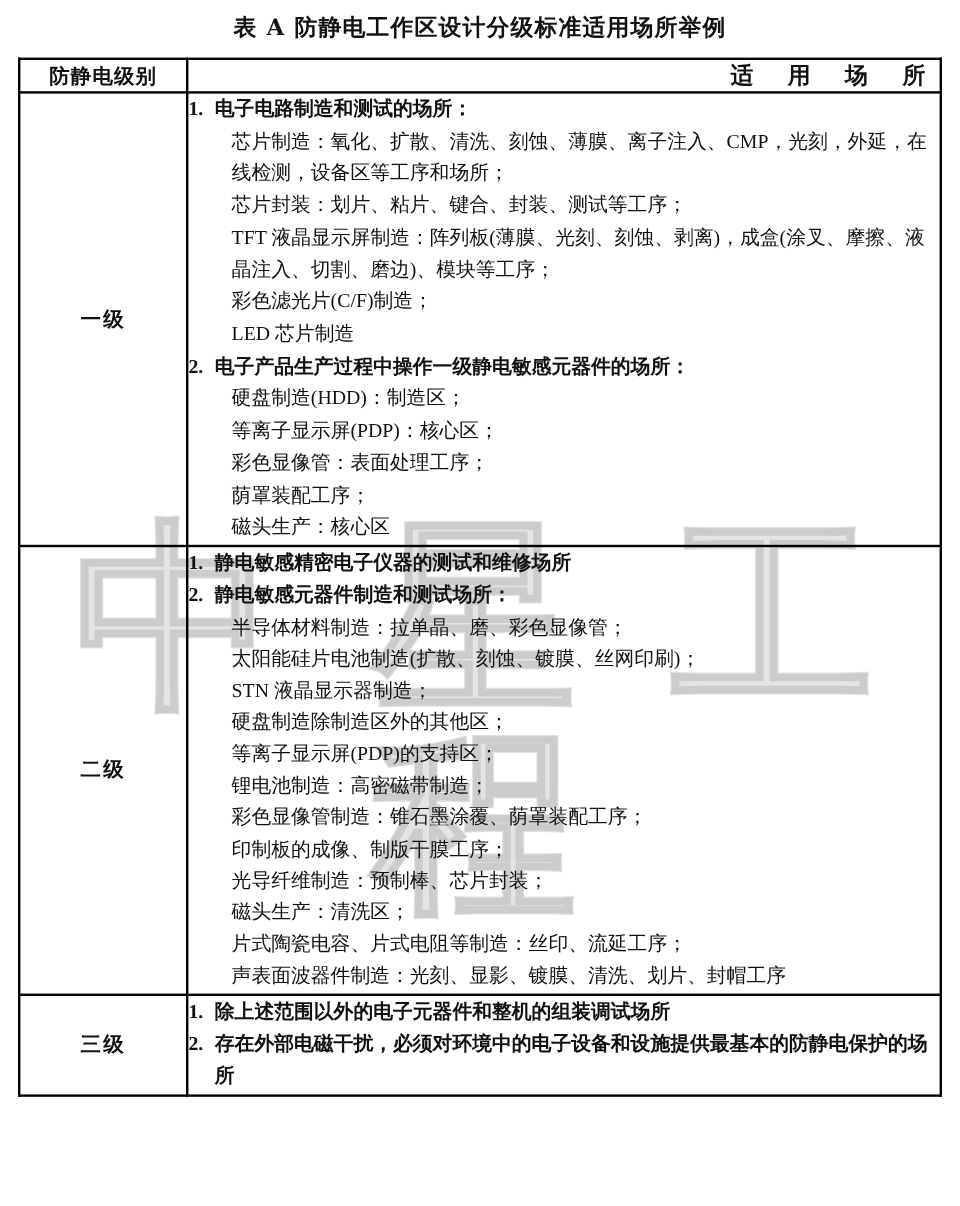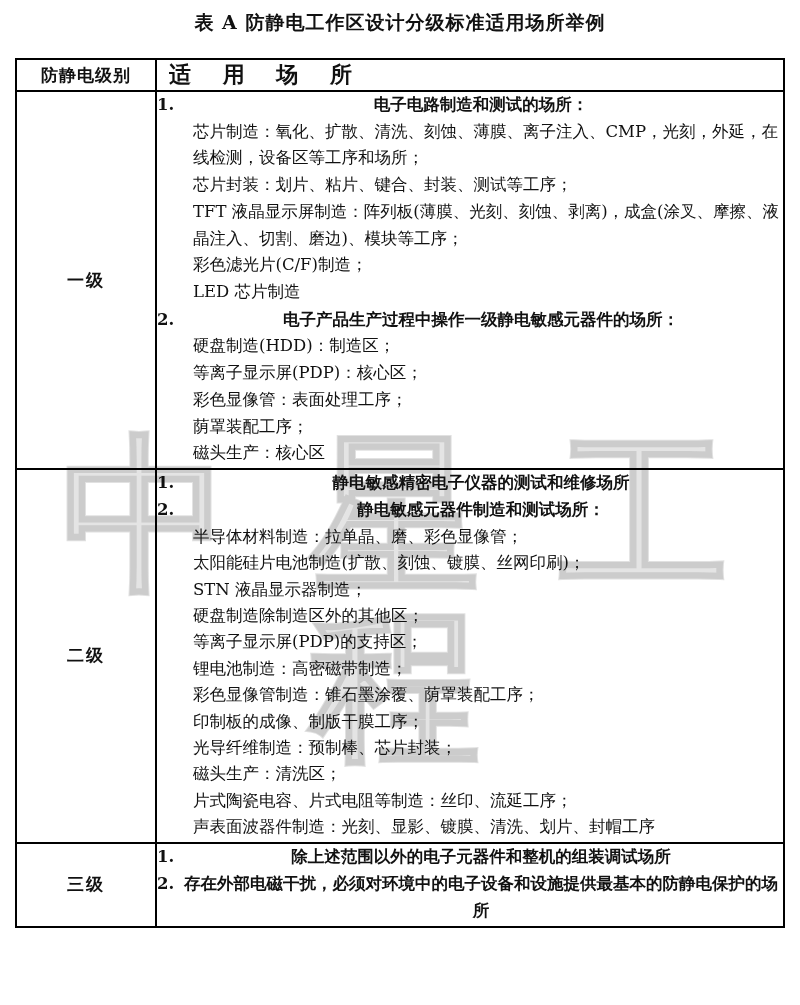--- a/index.html
+++ b/index.html
@@ -49,41 +49,42 @@
     font-weight: bold;
     padding: 10px 0 12px 0;
     letter-spacing: 1px;
   }
 
   table.main {
     position: relative;
     z-index: 2;
     border-collapse: collapse;
     width: 770px;
-    margin: 10px auto;
+    margin: 0 auto;
     table-layout: fixed;
     background: transparent;
+    font-family: Liberation Serif, serif;
   }
   table.main td, table.main th {
     border: 2px solid #000;
     vertical-align: middle;
     padding: 0;
   }
   .col-grade { width: 140px; }
 
   .hdr-grade {
     text-align: center;
     font-size: 17px;
     font-weight: bold;
     padding: 14px 4px;
     letter-spacing: 1px;
   }
   .hdr-place {
-    text-align: left;
-    font-size: 22px;
+    text-align: right;
+    font-size: 19px;
     font-weight: bold;
     padding: 14px 4px;
     letter-spacing: 12px;
     text-indent: 12px;
   }
 
   .grade-cell {
     text-align: center;
     font-size: 17px;
     font-weight: bold;
@@ -107,21 +108,20 @@
   }
   .item > .num {
     position: absolute;
     left: 0;
     top: 0;
     font-weight: bold;
   }
   .item .lead {
     display: block;
     font-weight: bold;
-    text-align: center;
   }
   .sub {
     display: block;
     padding-left: 14px;
     text-indent: 0;
   }
   .tight { line-height: 1.6; }
 </style>
 </head>
 <body>

